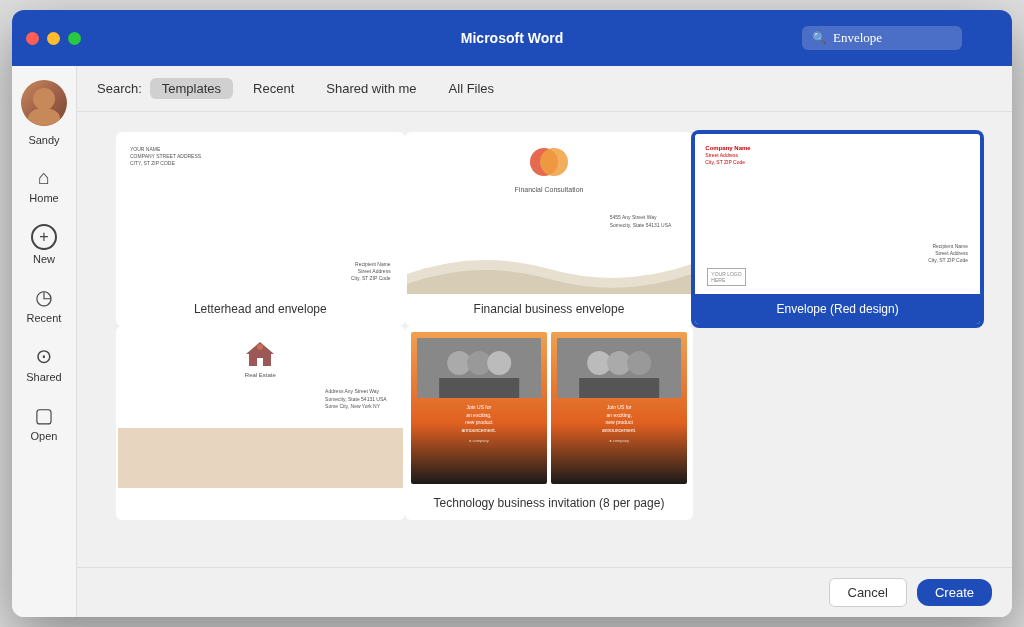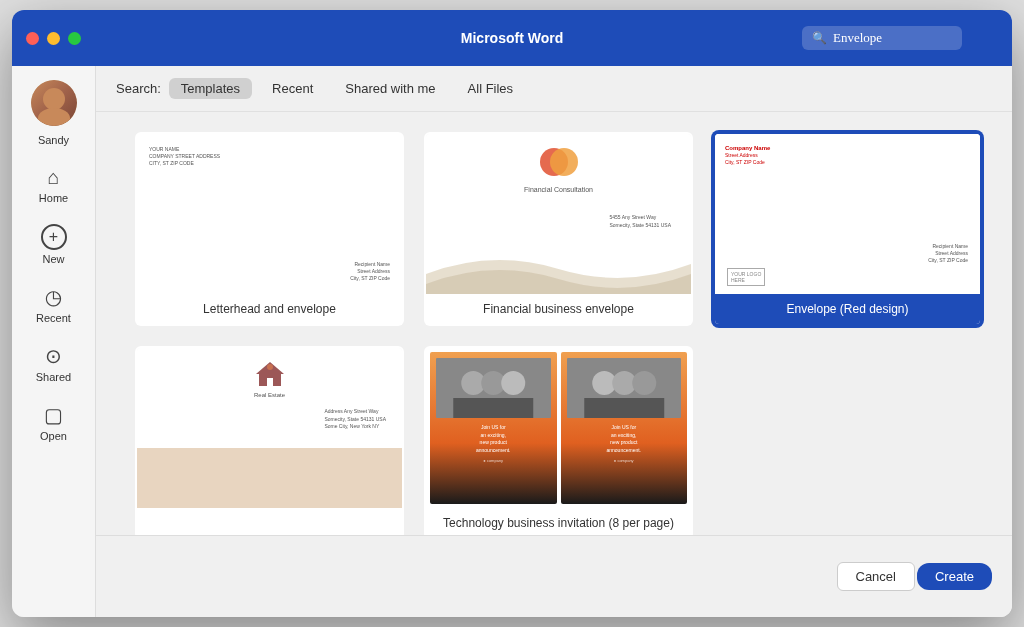--- a/index.html
+++ b/index.html
@@ -72,21 +72,21 @@
       color: white;
       font-size: 13px;
       font-family: Liberation Serif, serif;
     }
     .window-body {
       display: flex;
       flex: 1;
       overflow: hidden;
     }
     .sidebar {
-      width: 84px;
+      width: 65px;
       background: #f5f5f5;
       border-right: 1px solid #ddd;
       display: flex;
       flex-direction: column;
       align-items: center;
       padding-top: 14px;
       gap: 4px;
       flex-shrink: 0;
     }
     .avatar {
@@ -189,21 +189,20 @@
       flex: 1;
       overflow-y: auto;
       padding: 20px 30px;
       display: flex;
       flex-direction: column;
       gap: 20px;
     }
     .template-grid {
       display: grid;
       grid-template-columns: repeat(3, 1fr);
-      gap: 20px;
       padding-left: 9px;
     }
     .template-card {
       background: white;
       border-radius: 6px;
       overflow: hidden;
       cursor: pointer;
       border: 2px solid transparent;
       display: flex;
       flex-direction: column;
@@ -419,22 +418,22 @@
     .inv-text {
       font-size: 5px;
       color: white;
       text-align: center;
       line-height: 1.5;
     }
     .bottom-bar {
       display: flex;
       justify-content: flex-end;
       align-items: center;
-      padding: 26px 20px;
-      gap: 2px;
+      padding: 10px 20px;
+      gap: 10px;
       background: #f0f0f0;
       border-top: 1px solid #ddd;
       flex-shrink: 0;
     }
     .btn-cancel {
       padding: 6px 18px;
       border-radius: 6px;
       border: 1px solid #ccc;
       background: white;
       font-size: 13px;

